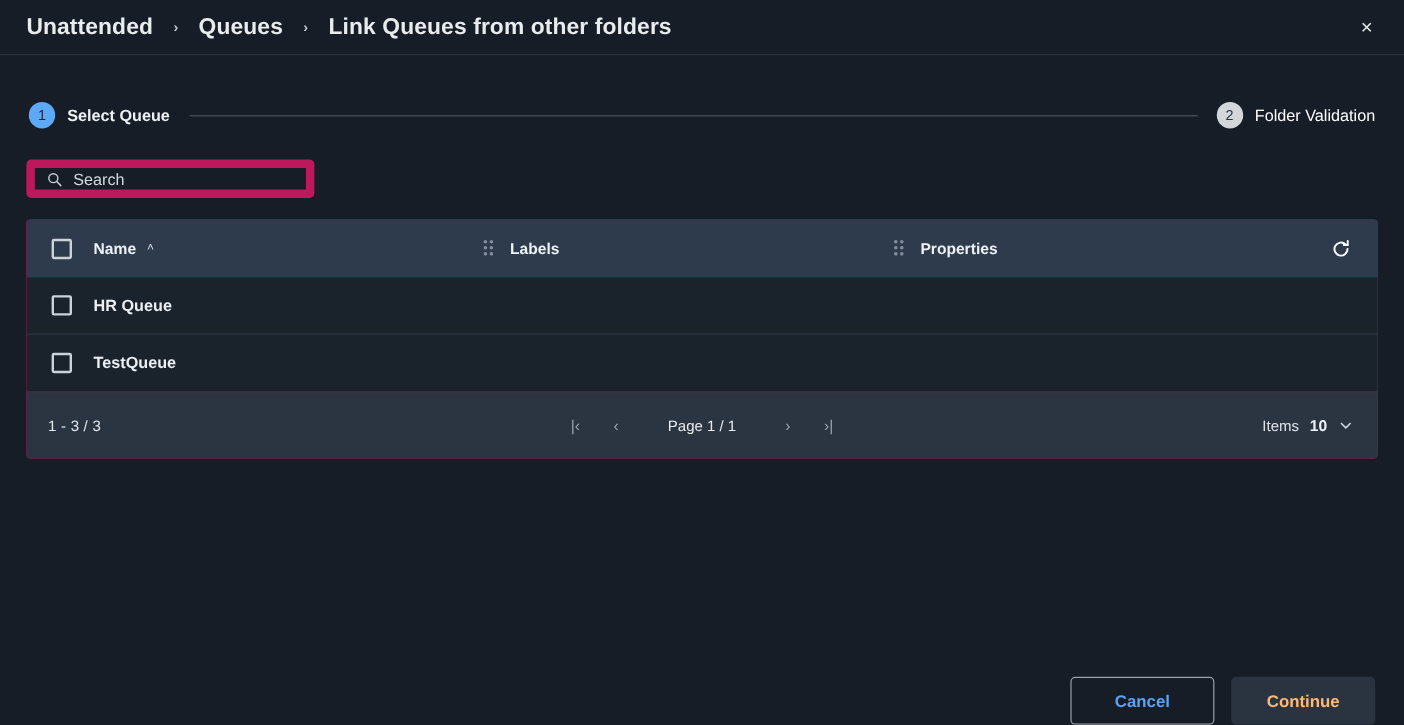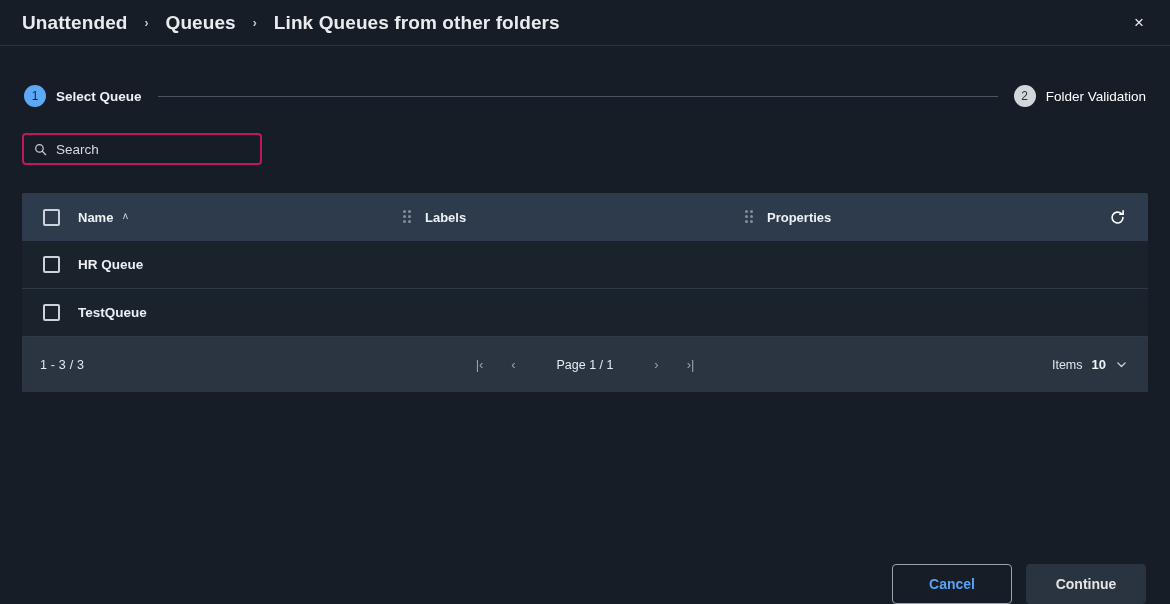--- a/index.html
+++ b/index.html
@@ -82,21 +82,21 @@
   .step-label.inactive { font-weight: normal; color: #ffffff; }
   .step-line { flex: 1 1 auto; height: 1px; background: #4a5563; margin: 0 16px; }
 
   
   .content { padding: 0 22px; flex: 1 1 auto; }
 
   .search-wrap { margin-top: 20px; }
   .search-box {
     width: 240px;
     height: 32px;
-    border: 2px solid #be185d;
+    border: 7px solid #be185d;
     border-radius: 4px;
     background: transparent;
     display: flex;
     align-items: center;
     padding: 0 10px;
     gap: 9px;
   }
   .search-icon { flex: 0 0 13px; display: flex; align-items: center; color: #c9ced6; }
   .search-input {
     background: transparent;
@@ -111,21 +111,21 @@
 
   .rows-selected {
     margin-top: 24px;
     font-size: 14px;
     color: #eceff2;
     letter-spacing: .1px;
   }
 
   
   .table {
-    margin-top: 28px;
+    margin-top: 18px;
     border-radius: 3px;
     overflow: hidden;
     background: #be185d;
   }
   .t-head {
     background: #2d3b4d;
     height: 48px;
     display: flex;
     align-items: center;
     padding: 0 18px 0 0;
@@ -244,21 +244,21 @@
     padding: 0 22px;
   }
   .btn-cancel {
     background: transparent;
     border: 1px solid #98a1ac;
     color: #5aa2f5;
   }
   .btn-continue {
     background: #2a3340;
     border: 1px solid #2a3340;
-    color: #e5e5e5;
+    color: #fdba74;
     cursor: default;
   }
 </style>
 </head>
 <body>
 
 <div class="app">
 
   <div class="header">
     <div class="crumbs">

